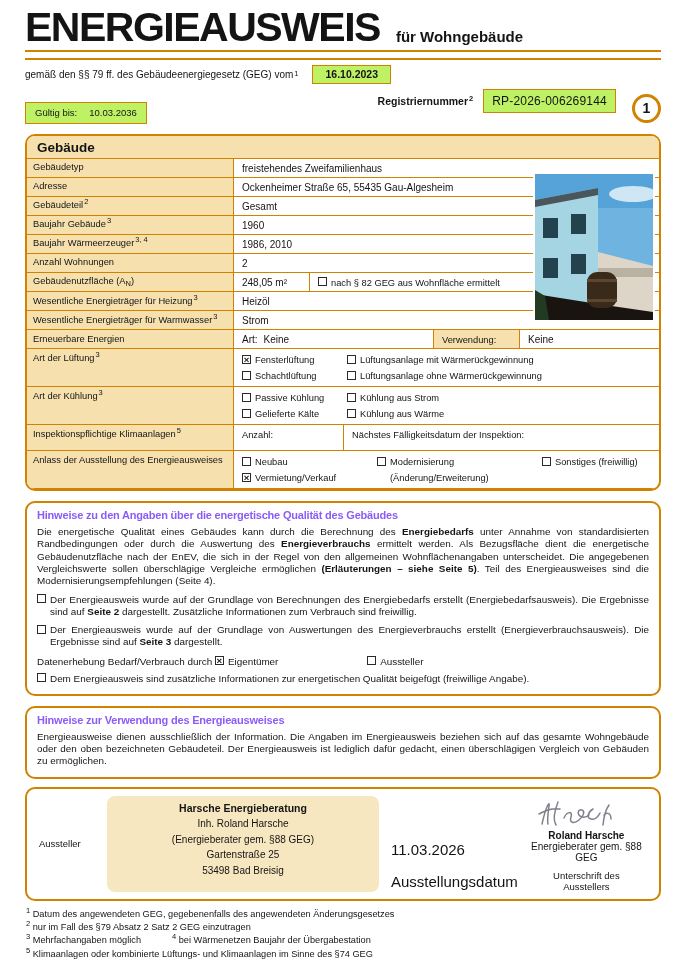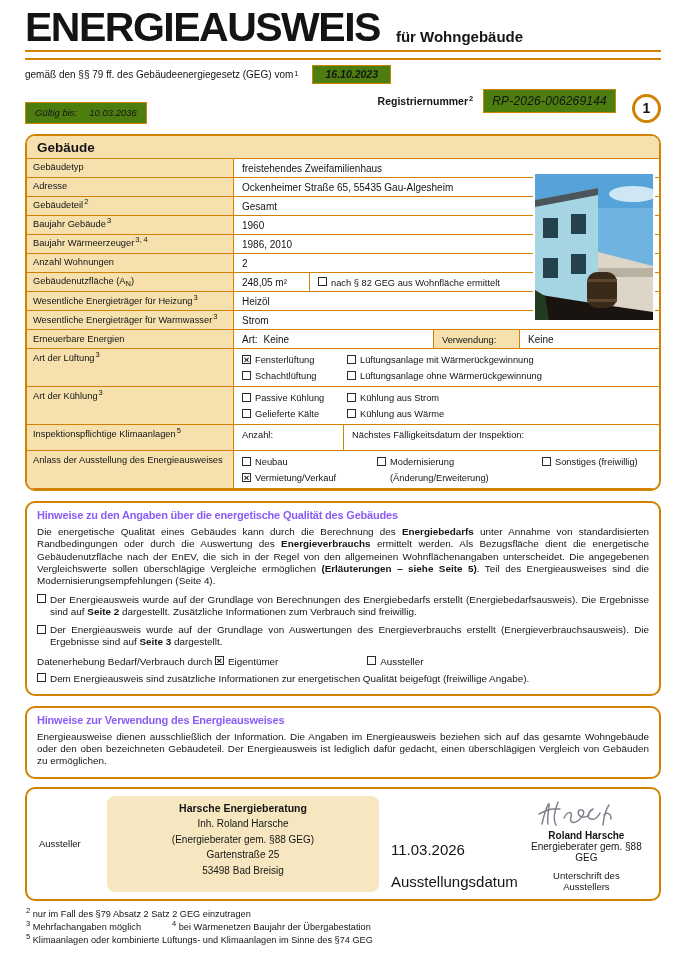--- a/index.html
+++ b/index.html
@@ -9,21 +9,21 @@
   b{font-weight:bold;}
   sup{font-size:7.5px;vertical-align:4px;line-height:0;margin-left:1px;}
   sub{font-size:7.5px;vertical-align:-2px;line-height:0;}
 
   
   .title-row{display:flex;align-items:flex-end;gap:16px;}
   .main-title{font-size:41px;font-weight:bold;letter-spacing:-1.5px;line-height:.95;}
   .subtitle{font-size:15px;font-weight:bold;padding-bottom:2px;}
   .rule{height:10px;border-top:2.5px solid var(--or);border-bottom:2.5px solid var(--or);margin:3px 0 5px;}
   .law-row{display:flex;align-items:center;font-size:10px;}
-  .obox{border:1.5px solid var(--or);background:#4d7c0f;display:inline-block;font-style:italic;}
+  .obox{border:1.5px solid var(--or);background:#bef264;display:inline-block;}
   .law-date{font-weight:bold;font-size:10.5px;margin-left:14px;padding:2.5px 12px;}
   .meta-row{display:flex;align-items:flex-start;margin-top:5px;}
   .valid-box{margin-top:13px;font-size:9.5px;padding:4px 9px 5px;}
   .valid-gap{display:inline-block;width:12px;}
   .reg-group{margin-left:auto;display:flex;align-items:center;gap:10px;text-align:center;}
   .reg-label{font-size:10.5px;font-weight:bold;}
   .reg-box{font-size:12px;padding:4px 8px;letter-spacing:.2px;}
   .page-circle{width:29px;height:29px;border:3px solid var(--or);border-radius:50%;display:flex;align-items:center;justify-content:center;font-size:14px;font-weight:bold;margin-left:16px;margin-top:5px;}
 
   
@@ -263,18 +263,19 @@
           <path d="M8 28 C 12 10, 16 4, 15 10 C 14 18, 13 24, 14 28 M5 18 C 12 14, 20 12, 26 13 M24 6 C 20 16, 19 24, 22 29 M30 22 c 3 -7 9 -7 7 -1 c -2 6 3 7 8 3 c 5 -4 6 -9 3 -10 c -3 -1 -5 2 -3 5 c 2 3 7 3 10 0 m 4 -6 c -5 3 -7 9 -2 10 c 4 1 7 -2 9 -6 m 3 12 c 1 -10 3 -16 6 -20 m -5 10 c 3 -3 7 -2 7 4" stroke="#80808c" stroke-width="1.5" fill="none" stroke-linecap="round" stroke-linejoin="round"></path>
         </svg>
       </div>
       <div class="sname">Roland Harsche</div>
       <div class="stitle">Energieberater gem. §88 GEG</div>
       <div class="slabel">Unterschrift des Ausstellers</div>
     </div>
   </div>
 
   <div class="footnotes">
+    <div class="fn"><sup>1</sup> <span>Datum des angewendeten GEG, gegebenenfalls des angewendeten Änderungsgesetzes</span></div>
     <div class="fn"><sup>2</sup> <span>nur im Fall des §79 Absatz 2 Satz 2 GEG einzutragen</span></div>
     <div class="fn"><sup>3</sup> <span>Mehrfachangaben möglich</span><span class="fn4"><sup>4</sup> <span>bei Wärmenetzen Baujahr der Übergabestation</span></span></div>
     <div class="fn"><sup>5</sup> <span>Klimaanlagen oder kombinierte Lüftungs- und Klimaanlagen im Sinne des §74 GEG</span></div>
   </div>
 
 </div>
 
 </body></html>

